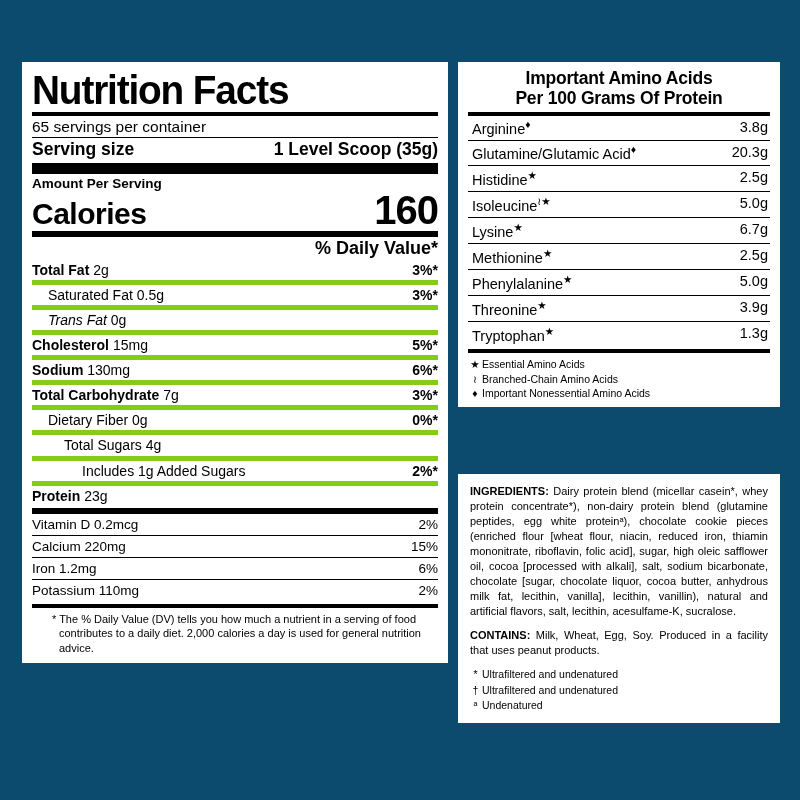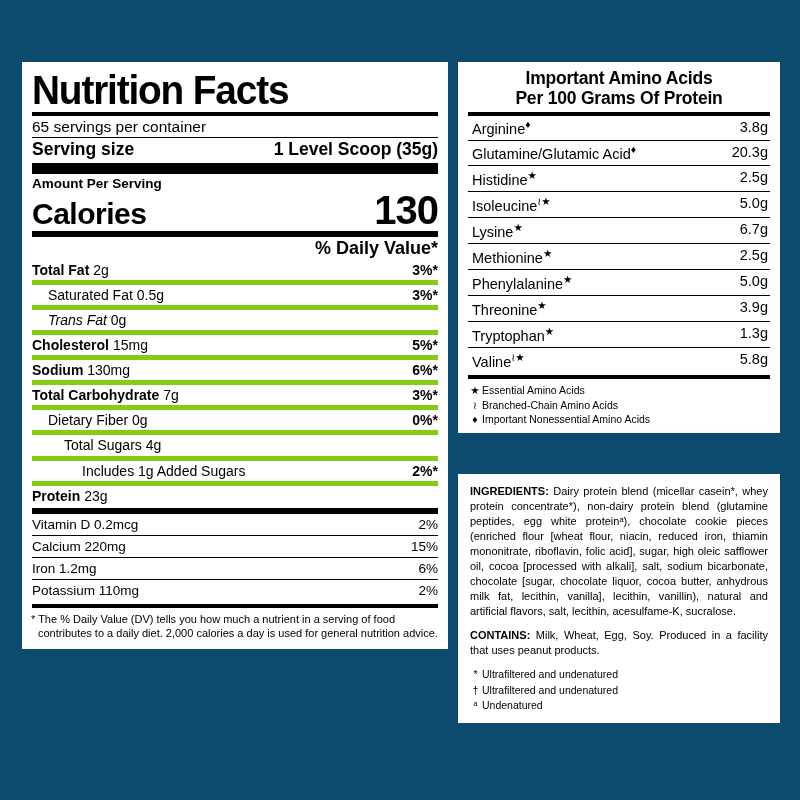--- a/index.html
+++ b/index.html
@@ -108,21 +108,21 @@
     font-size: 13.5px;
     padding: 3px 0 3px 0;
     border-top: 1px solid #000;
   }
   .footnote {
     font-size: 11px;
     line-height: 1.32;
     padding-top: 4px;
     padding-left: 2px;
     text-indent: -7px;
-    margin-left: 4px;
+    margin-left: 25px;
   }
   
   .aa-panel {
     position: absolute;
     left: 458px;
     top: 62px;
     width: 322px;
     background: #fff;
     box-sizing: border-box;
     padding: 7px 10px 7px 10px;
@@ -204,21 +204,21 @@
     <div class="nf-servings">65 servings per container</div>
     <div class="rule-thin"></div>
     <div class="nf-servingsize">
       <span>Serving size</span>
       <span>1 Level Scoop (35g)</span>
     </div>
     <div class="rule-thick"></div>
     <div class="amt-per">Amount Per Serving</div>
     <div class="cal-row">
       <span class="cal-label">Calories</span>
-      <span class="cal-value">130</span>
+      <span class="cal-value">160</span>
     </div>
     <div class="rule-mid"></div>
     <div class="dv-header">% Daily Value*</div>
 
     <div>
       <div class="nrow first">
         <span class="lbl"><b>Total Fat</b> <span>2g</span></span>
         <span class="val">3%*</span>
       </div>
       <div class="nrow">
@@ -321,24 +321,20 @@
         <span>5.0g</span>
       </div>
       <div class="aa-row">
         <span><span>Threonine</span><span class="sup">★</span></span>
         <span>3.9g</span>
       </div>
       <div class="aa-row">
         <span><span>Tryptophan</span><span class="sup">★</span></span>
         <span>1.3g</span>
       </div>
-      <div class="aa-row">
-        <span><span>Valine</span><span class="sup">≀★</span></span>
-        <span>5.8g</span>
-      </div>
     </div>
 
     <div class="rule-med" style="margin-top:2px"></div>
 
     <div class="aa-legend">
       <div><span class="sym">★</span><span>Essential Amino Acids</span></div>
       <div><span class="sym">≀</span><span>Branched-Chain Amino Acids</span></div>
       <div><span class="sym">♦</span><span>Important Nonessential Amino Acids</span></div>
     </div>
   </div>

